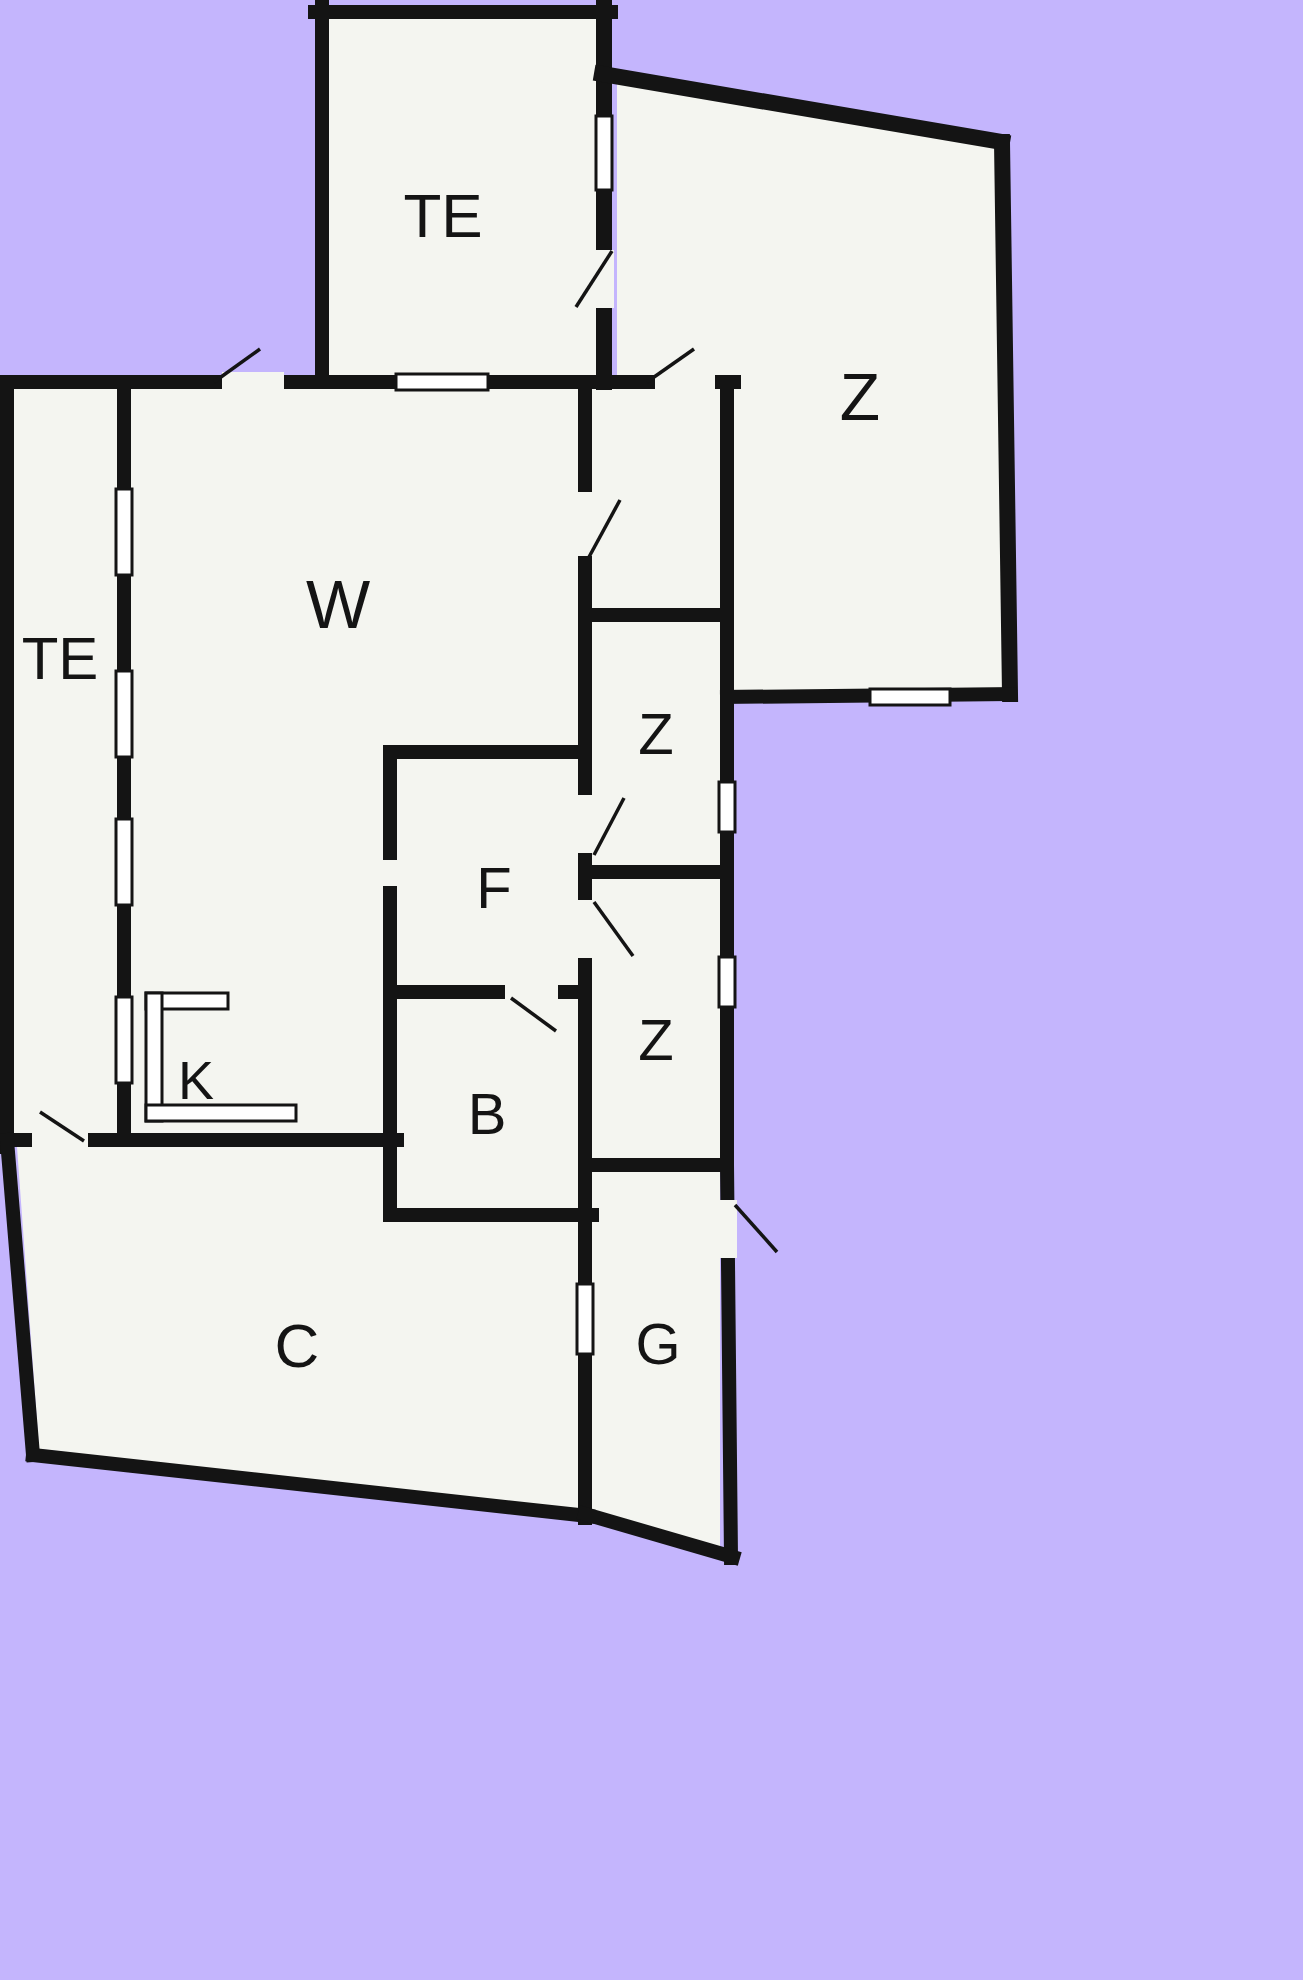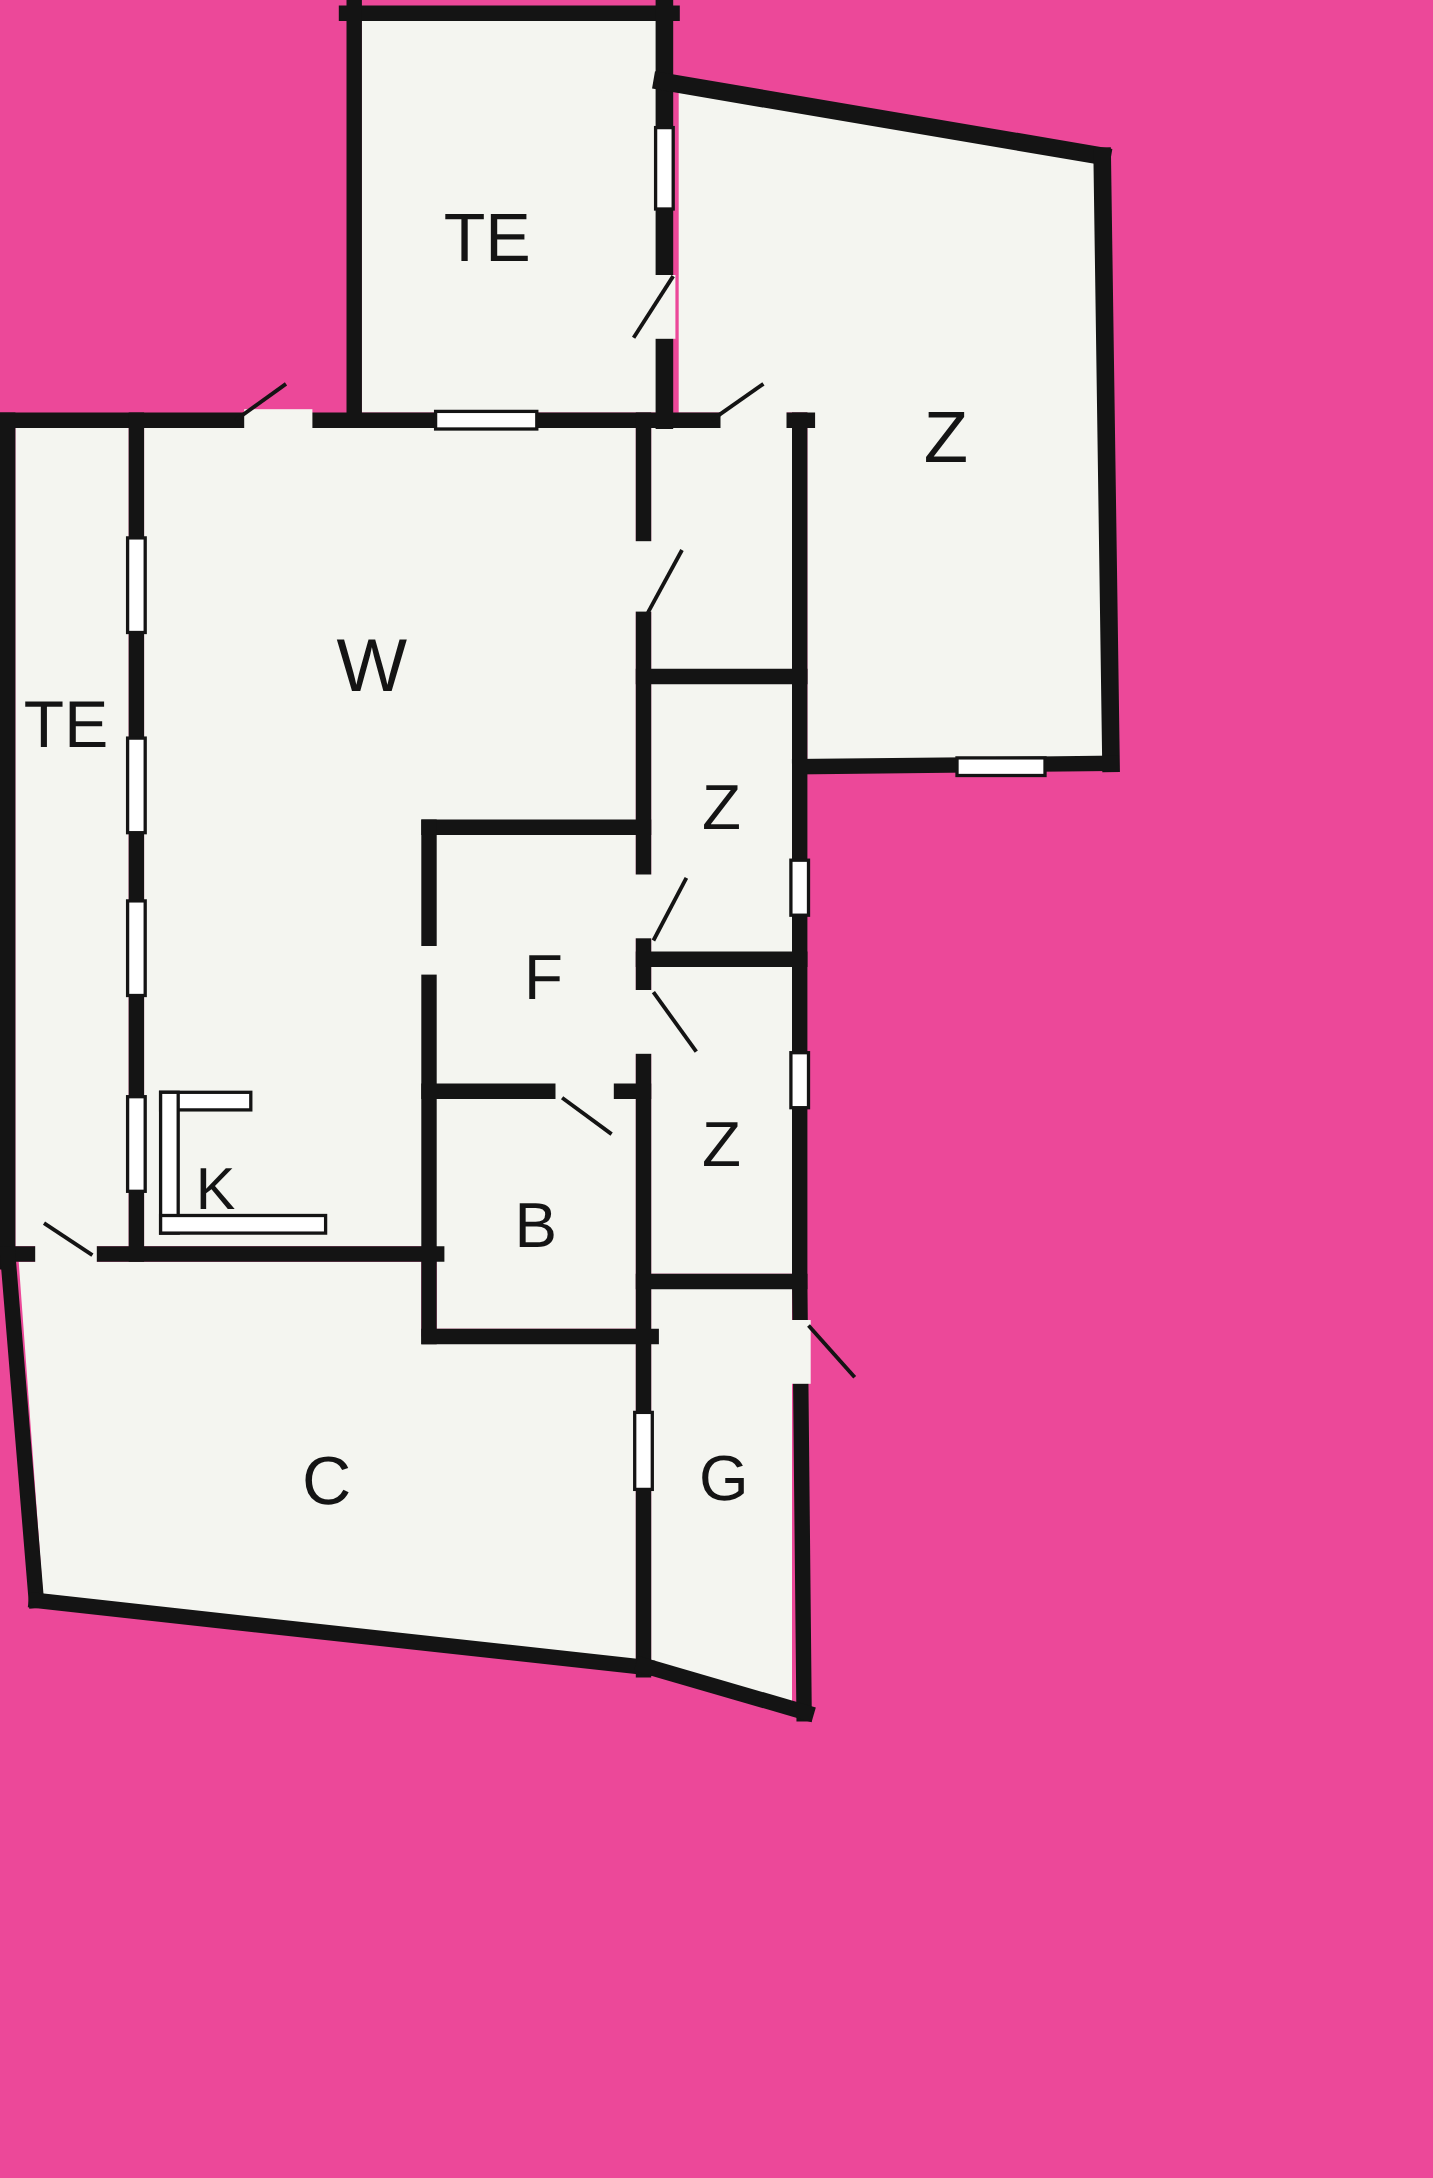--- a/index.html
+++ b/index.html
@@ -4,21 +4,21 @@
 <style>
   html, body {
     margin: 0;
     padding: 0;
     background: #ffffff;
   }
   .plan-wrap {
     width: 1303px;
     height: 1980px;
     position: relative;
-    background: #ec4899;
+    background: #c4b5fd;
     overflow: hidden;
   }
   svg text {
     font-family: "Liberation Sans", sans-serif;
     fill: #141414;
   }
   .room-label { font-weight: 400; }
 </style>
 </head>
 <body>

